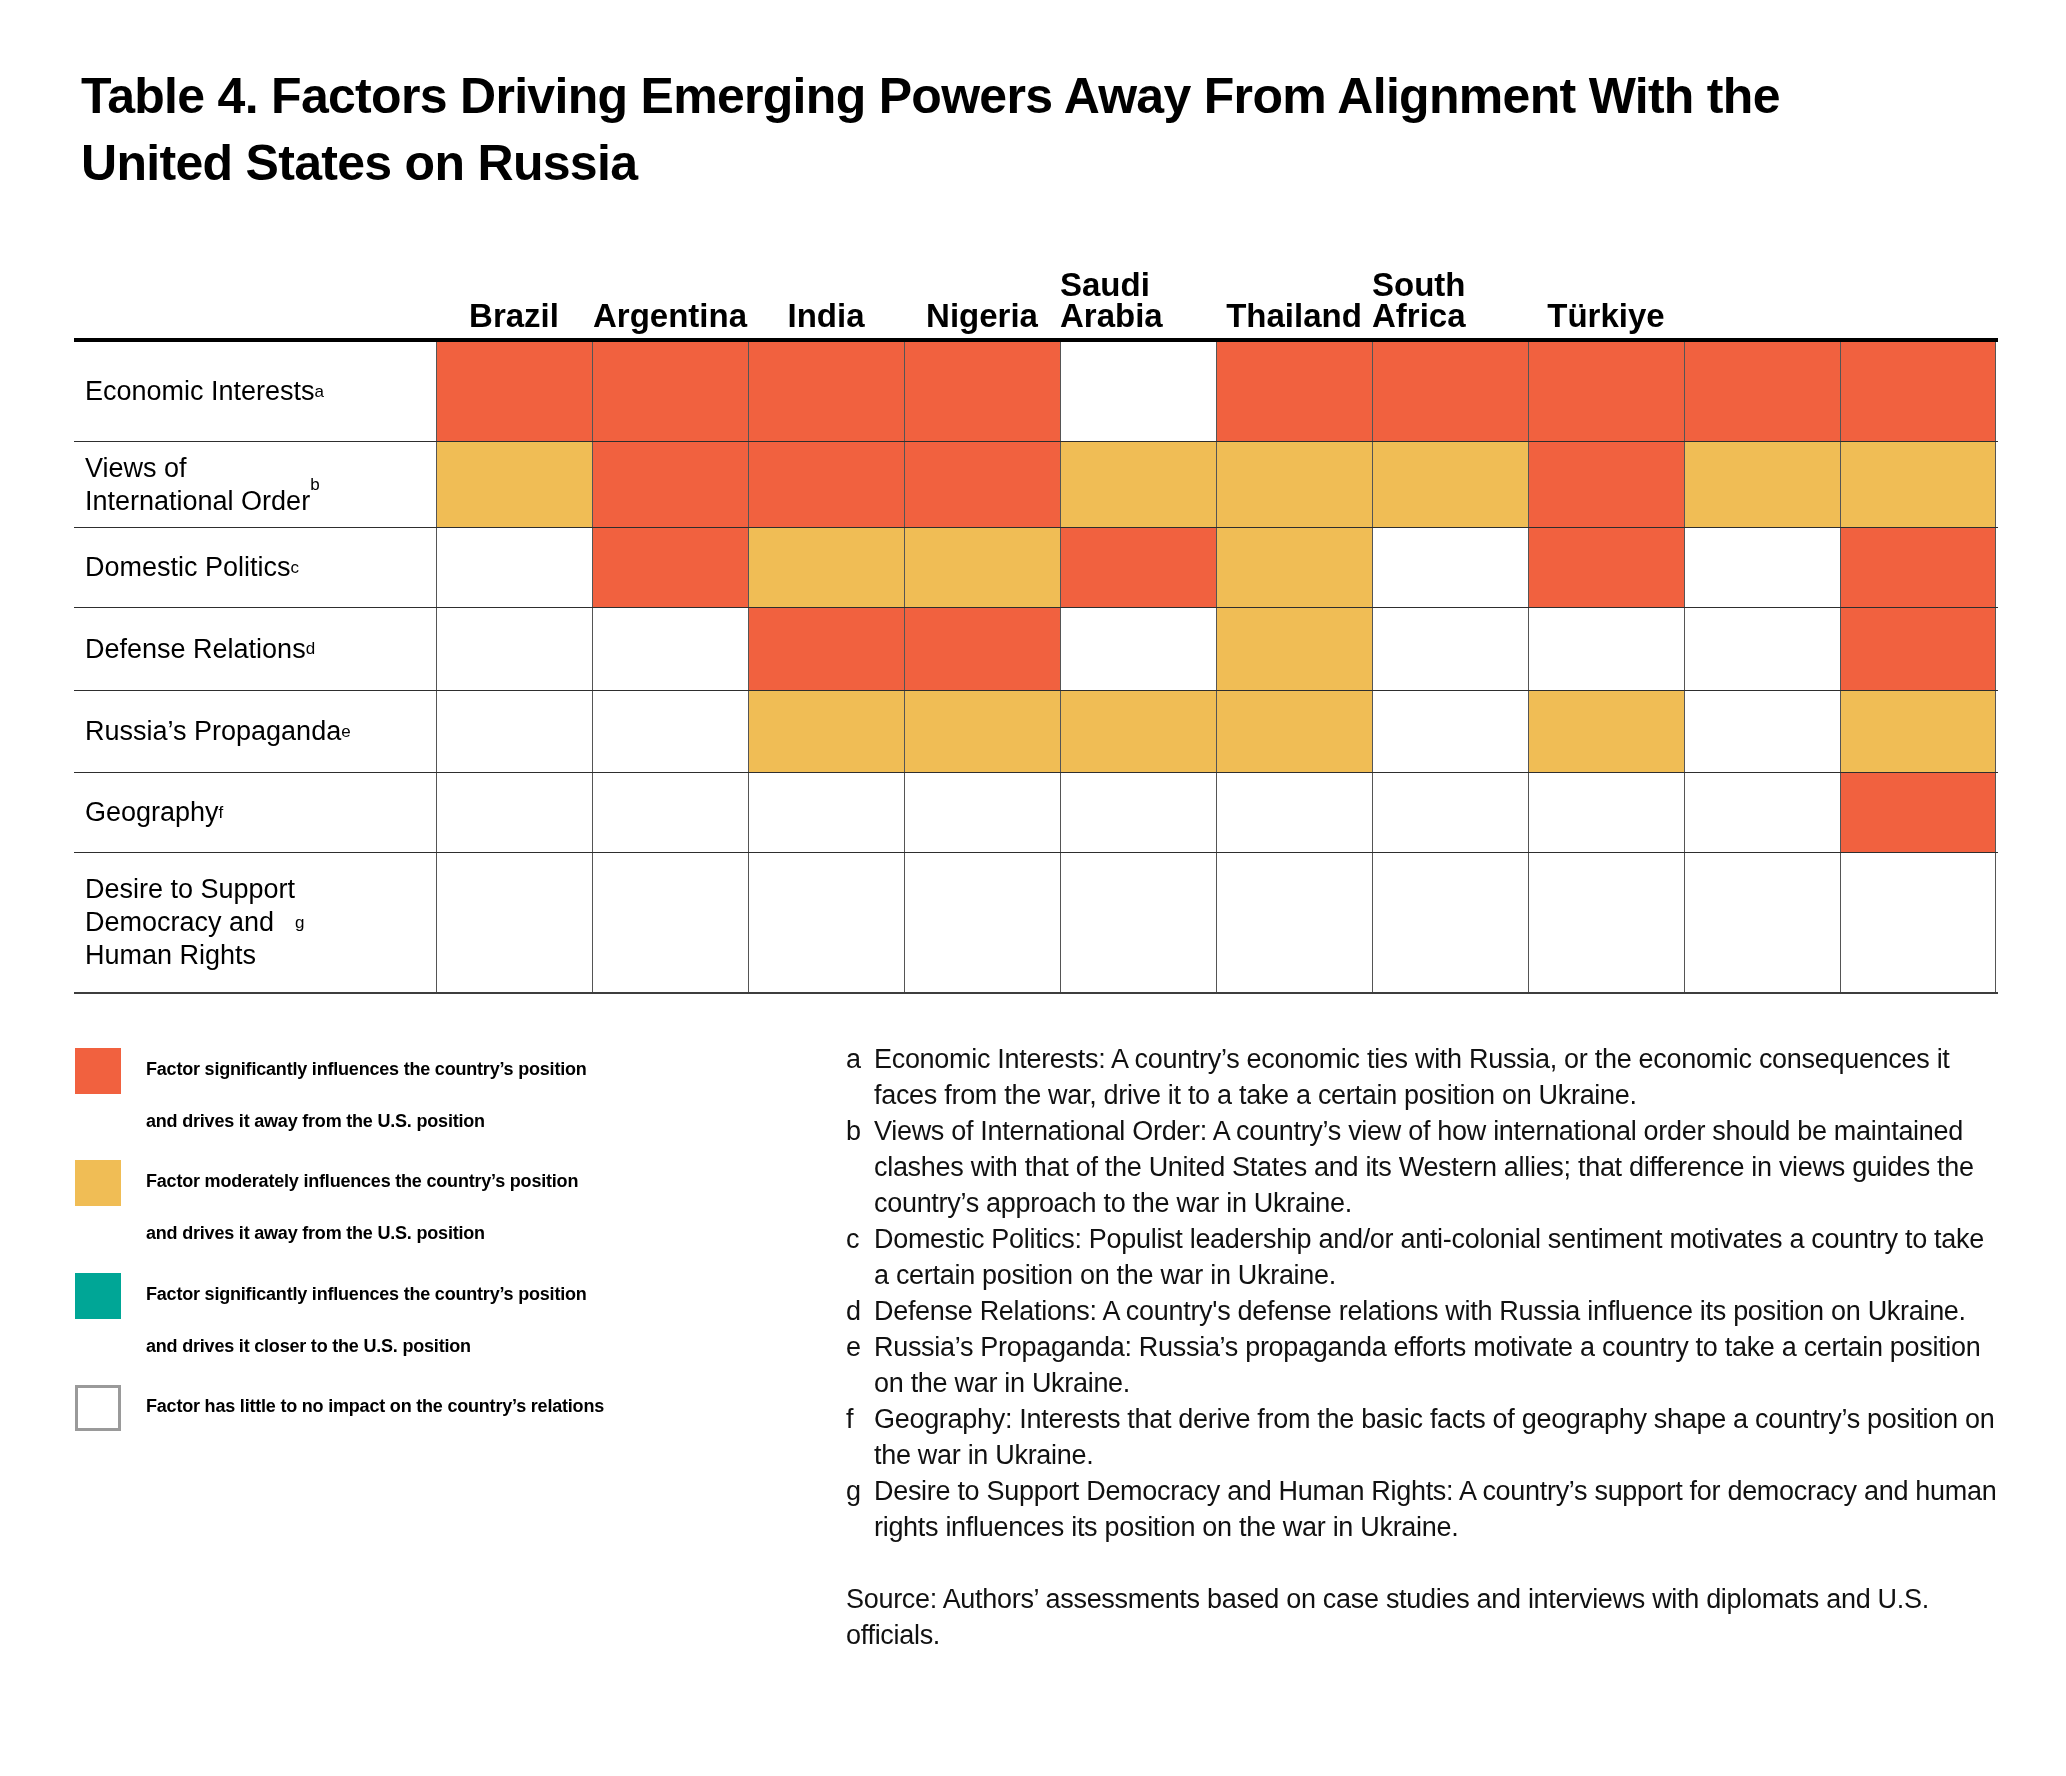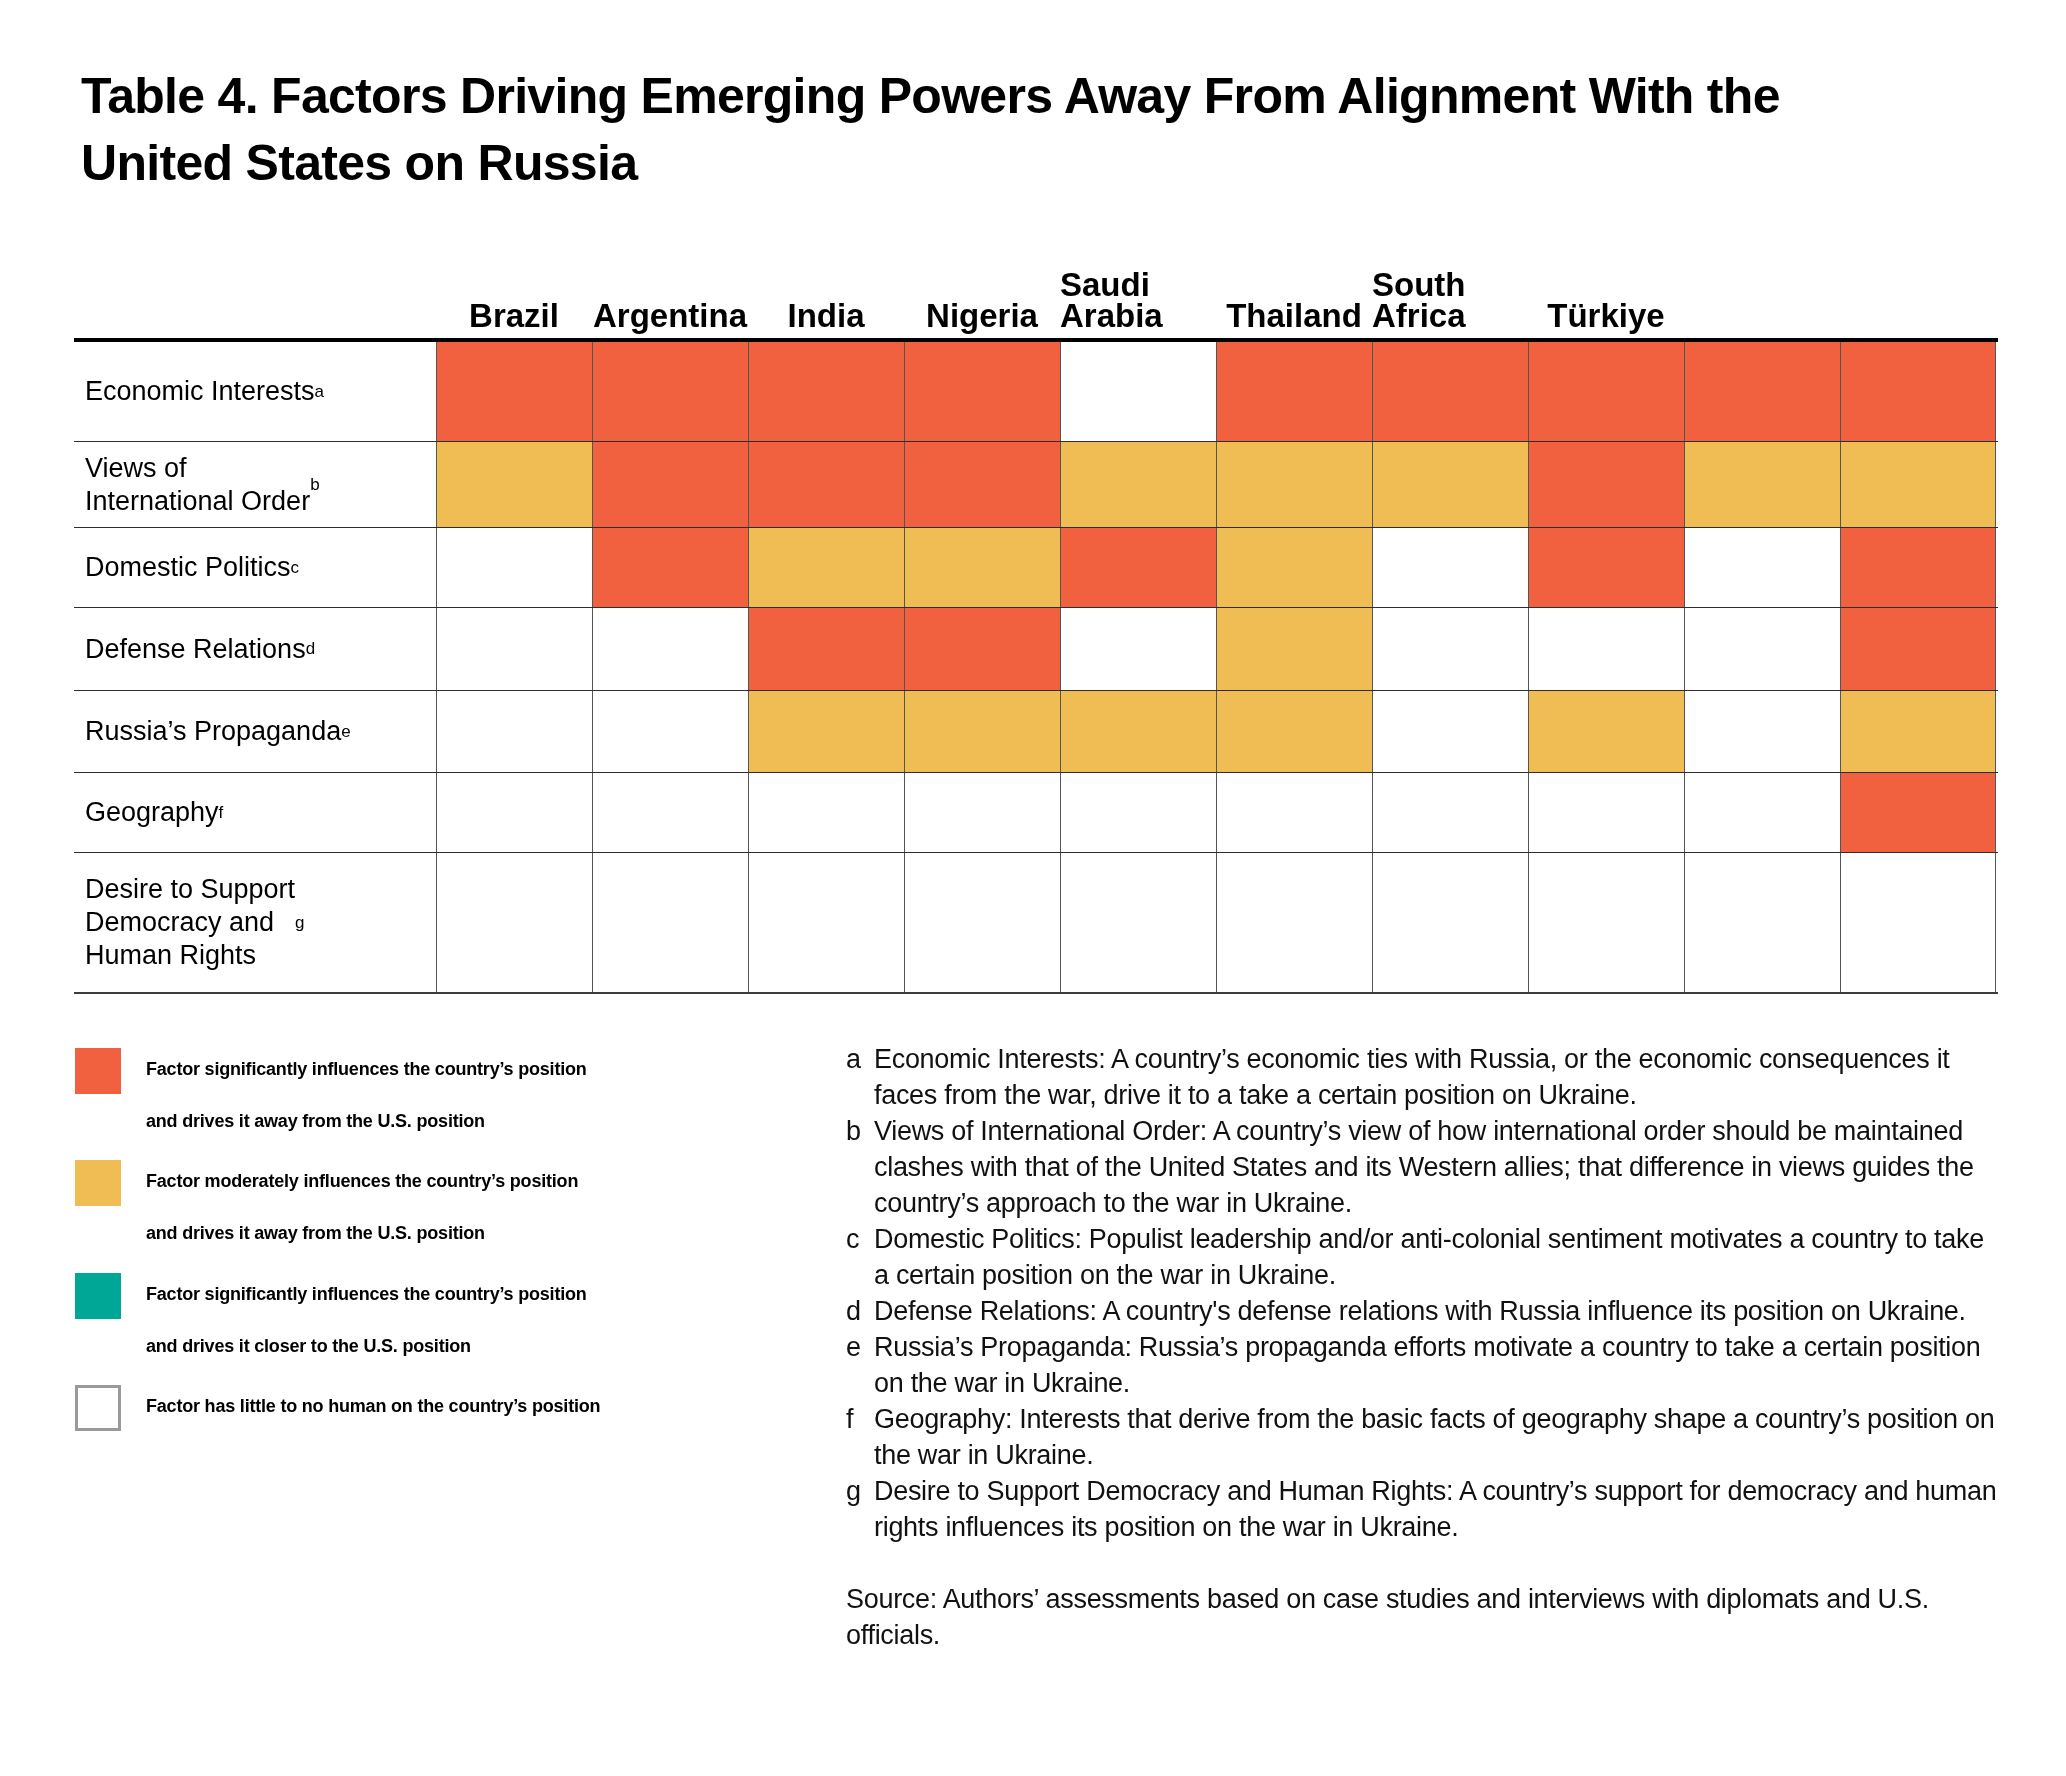--- a/index.html
+++ b/index.html
@@ -186,21 +186,21 @@
       <div class="legend-text">Factor moderately influences the country’s position
 and drives it away from the U.S. position</div>
     </div>
     <div class="legend-item">
       <div class="swatch" style="background: rgb(0, 166, 150);"></div>
       <div class="legend-text">Factor significantly influences the country’s position
 and drives it closer to the U.S. position</div>
     </div>
     <div class="legend-item single">
       <div class="swatch outlined"></div>
-      <div class="legend-text">Factor has little to no human on the country’s position</div>
+      <div class="legend-text">Factor has little to no impact on the country’s relations</div>
     </div>
   </div>
 
   <div class="footnotes">
     <div class="note"><span class="marker">a</span><span>Economic Interests: A country’s economic ties with Russia, or the economic consequences it faces from the war, drive it to a take a certain position on Ukraine.</span></div>
     <div class="note"><span class="marker">b</span><span>Views of International Order: A country’s view of how international order should be maintained clashes with that of the United States and its Western allies; that difference in views guides the country’s approach to the war in Ukraine.</span></div>
     <div class="note"><span class="marker">c</span><span>Domestic Politics: Populist leadership and/or anti-colonial sentiment motivates a country to take a certain position on the war in Ukraine.</span></div>
     <div class="note"><span class="marker">d</span><span>Defense Relations: A country's defense relations with Russia influence its position on Ukraine.</span></div>
     <div class="note"><span class="marker">e</span><span>Russia’s Propaganda: Russia’s propaganda efforts motivate a country to take a certain position on the war in Ukraine.</span></div>
     <div class="note"><span class="marker">f</span><span>Geography: Interests that derive from the basic facts of geography shape a country’s position on the war in Ukraine.</span></div>

